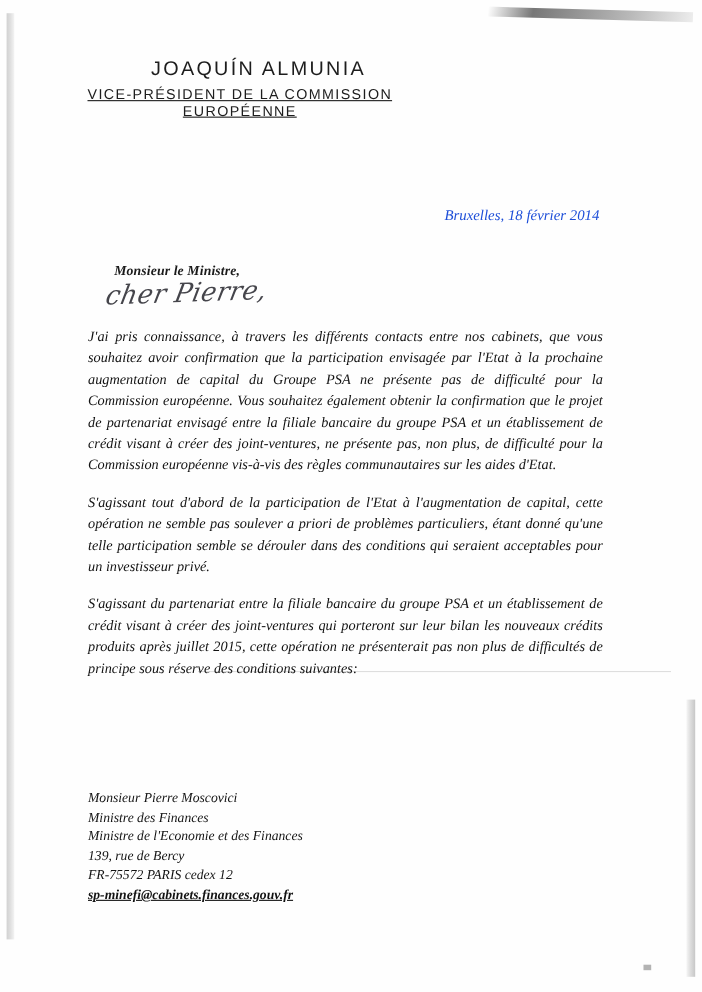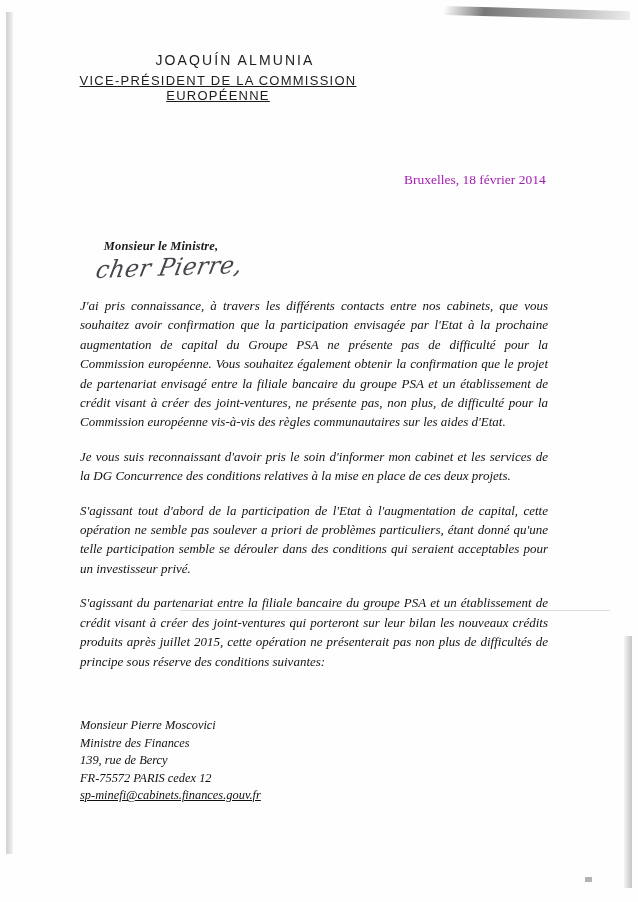--- a/index.html
+++ b/index.html
@@ -71,39 +71,40 @@
   .letterhead {
     position: absolute;
     left: 70px;
     top: 52px;
     width: 330px;
     text-align: center;
     font-family: "Liberation Sans", sans-serif;
     color: #1d1d1d;
   }
   .lh-name {
-    font-size: 14px;
+    font-size: 18px;
     letter-spacing: 2.1px;
     font-weight: 400;
   }
   .lh-title {
     font-size: 13px;
     letter-spacing: 1.25px;
     margin-top: 5px;
     margin-left: -34px;
     text-decoration: underline;
   }
 
   
   .dateline {
     position: absolute;
     left: 404px;
-    top: 172px;
+    top: 188px;
     font-size: 13.5px;
-    color: #a21caf;
+    font-style: italic;
+    color: #1d4ed8;
   }
 
   
   .salutation {
     position: absolute;
     left: 80px;
     top: 239px;
     display: flex;
     align-items: center;
     flex-direction: column;
@@ -151,20 +152,21 @@
     top: 717px;
     font-size: 12.4px;
     font-style: italic;
     line-height: 17.6px;
     color: #121212;
   }
   .address-line { white-space: nowrap; }
   .address-email {
     text-decoration: underline;
     white-space: nowrap;
+    font-weight: bold;
   }
 
   
   .footer {
     position: absolute;
     left: 14px;
     top: 862px;
     font-family: "Liberation Sans", sans-serif;
     font-size: 7.3px;
     letter-spacing: .62px;
@@ -191,27 +193,27 @@
 
   <div class="dateline">Bruxelles, 18 février 2014</div>
 
   <div class="salutation">
     <span class="salutation-text">Monsieur le Ministre,</span>
     <span class="handwriting">cher Pierre,</span>
   </div>
 
   <div class="body-block">
     <p class="para">J'ai pris connaissance, à travers les différents contacts  entre nos cabinets, que vous souhaitez avoir confirmation que la participation envisagée par l'Etat à la prochaine augmentation de capital du Groupe PSA ne présente pas de difficulté pour la Commission européenne. Vous souhaitez également obtenir la confirmation que le projet de partenariat envisagé entre la filiale bancaire du groupe PSA et un établissement de crédit visant à créer des joint-ventures, ne présente pas, non plus, de difficulté pour la Commission européenne vis-à-vis des règles communautaires sur les aides d'Etat.</p>
-    <p class="para">Je vous suis reconnaissant d'avoir pris le soin d'informer mon cabinet et les services de la DG Concurrence des conditions relatives à la mise en place de ces deux projets.</p>
     <p class="para">S'agissant tout d'abord de la participation de l'Etat à l'augmentation de capital, cette opération ne semble pas soulever a priori de problèmes particuliers, étant donné qu'une telle participation semble se dérouler dans des conditions qui seraient acceptables pour un investisseur privé.</p>
     <p class="para">S'agissant du partenariat entre la filiale bancaire du groupe PSA et un établissement de crédit visant à créer des joint-ventures qui porteront sur leur bilan les nouveaux crédits produits après juillet 2015, cette opération ne présenterait pas non plus de difficultés de principe sous réserve des conditions suivantes:</p>
   </div>
 
   <div class="address-block">
     <div class="address-line">Monsieur Pierre Moscovici</div>
     <div class="address-line">Ministre des Finances</div>
+    <div class="address-line">Ministre de l'Economie et des Finances</div>
     <div class="address-line">139, rue de Bercy</div>
     <div class="address-line">FR-75572 PARIS cedex 12</div>
     <div class="address-email">sp-minefi@cabinets.finances.gouv.fr</div>
   </div>
 
 
 </div>
 
 </body></html>

